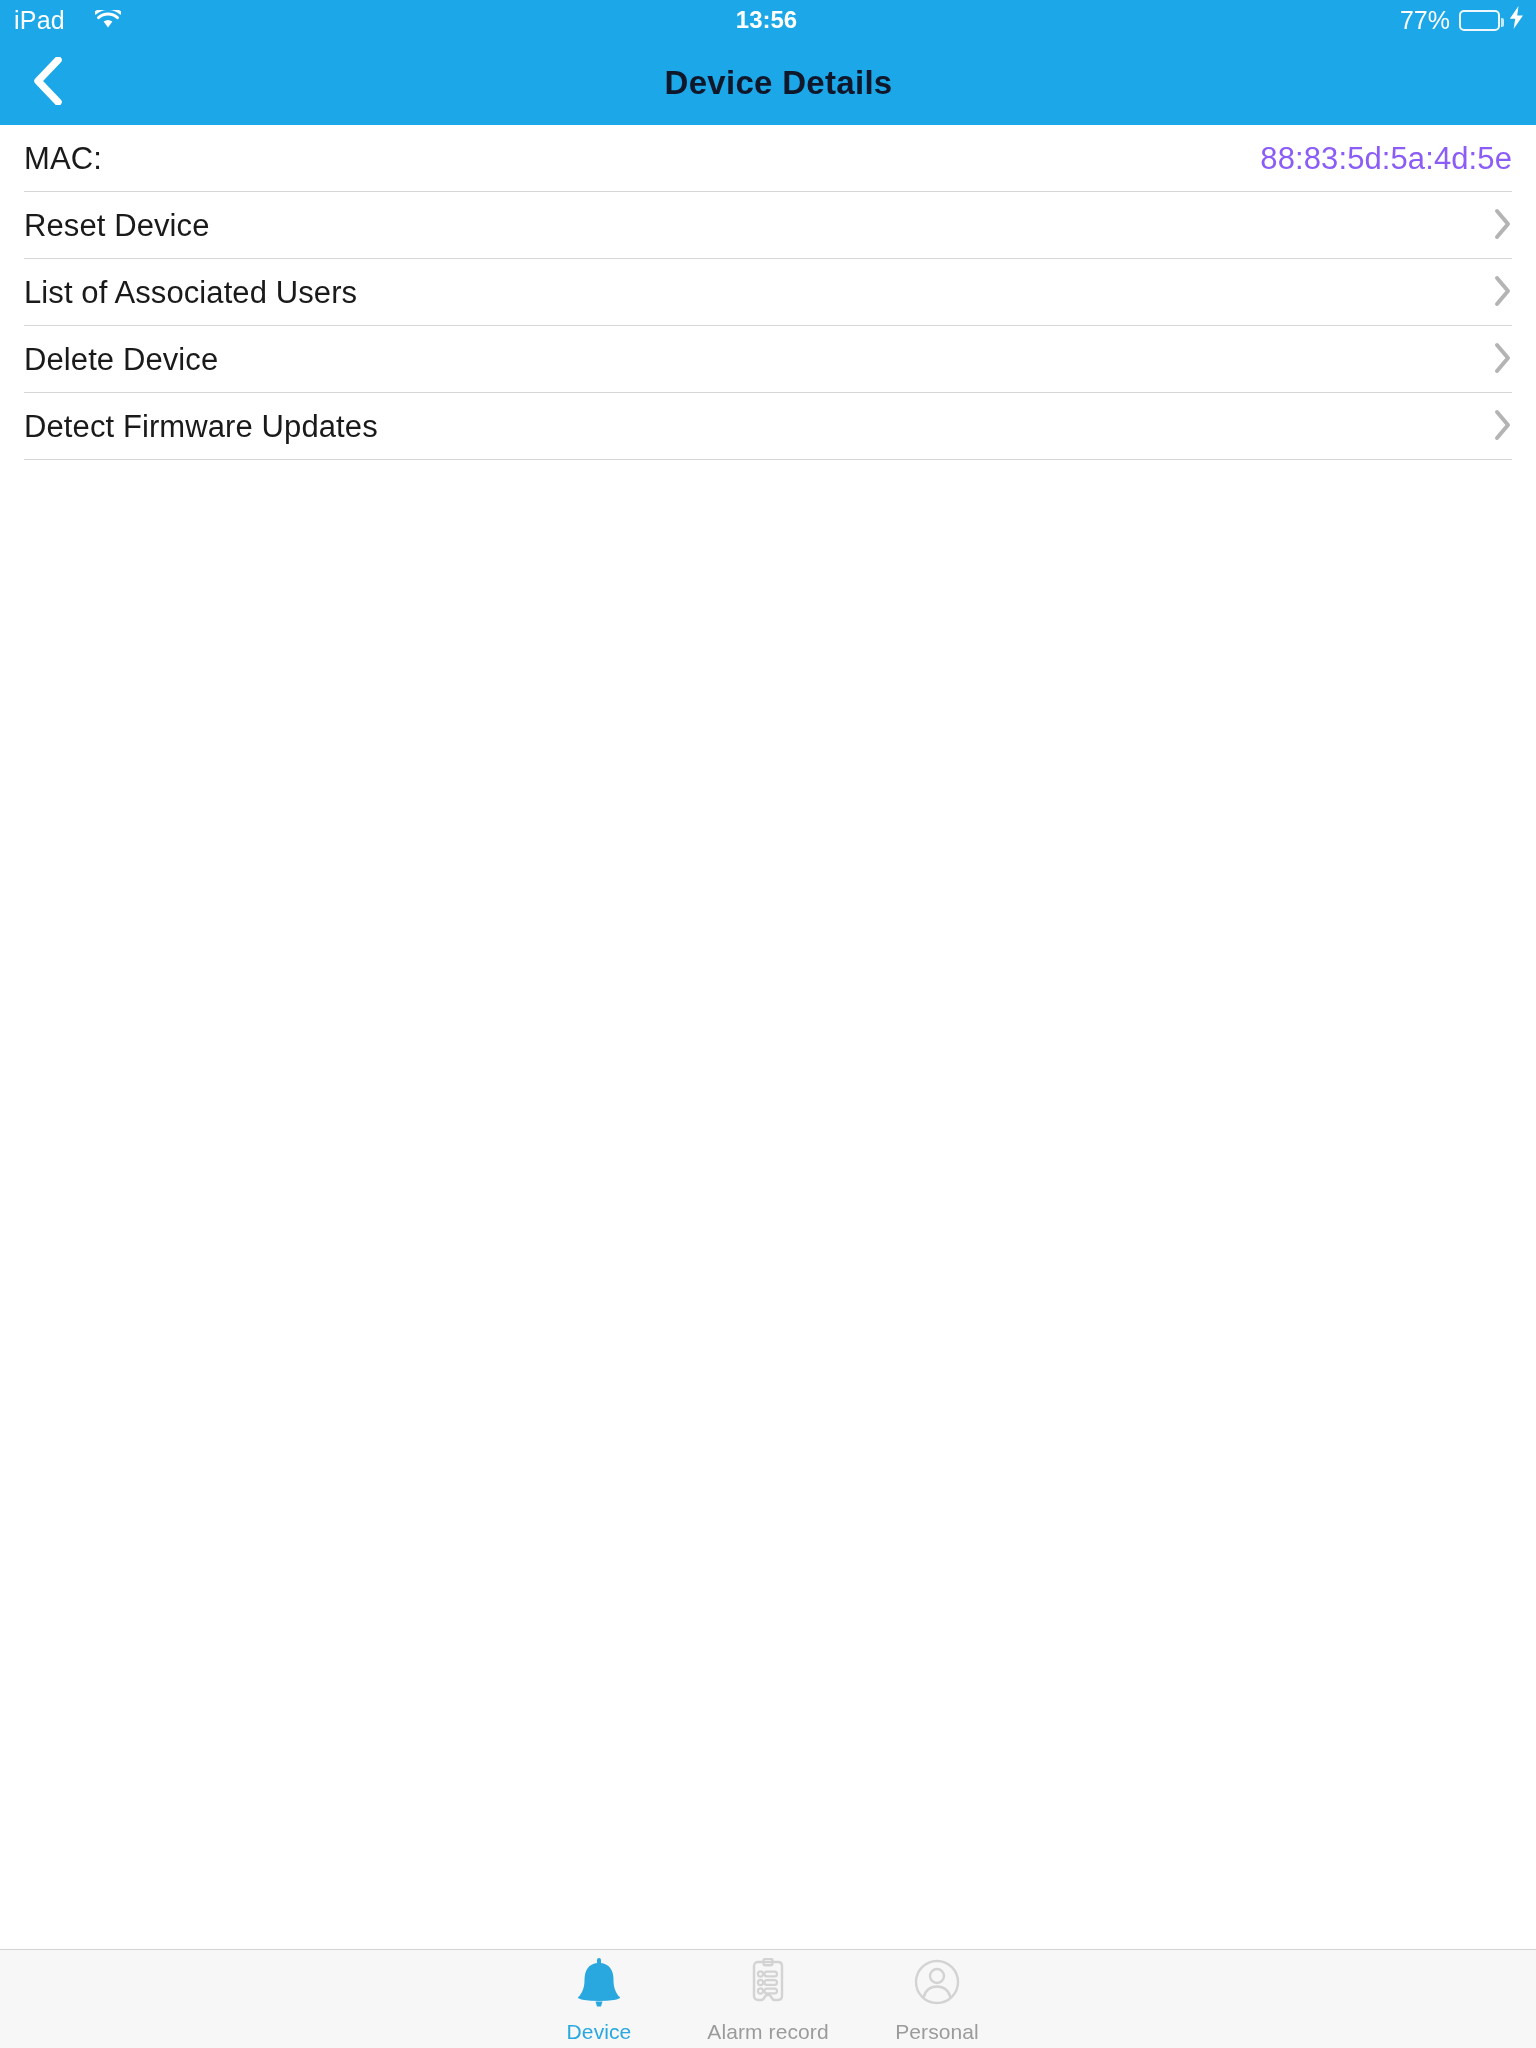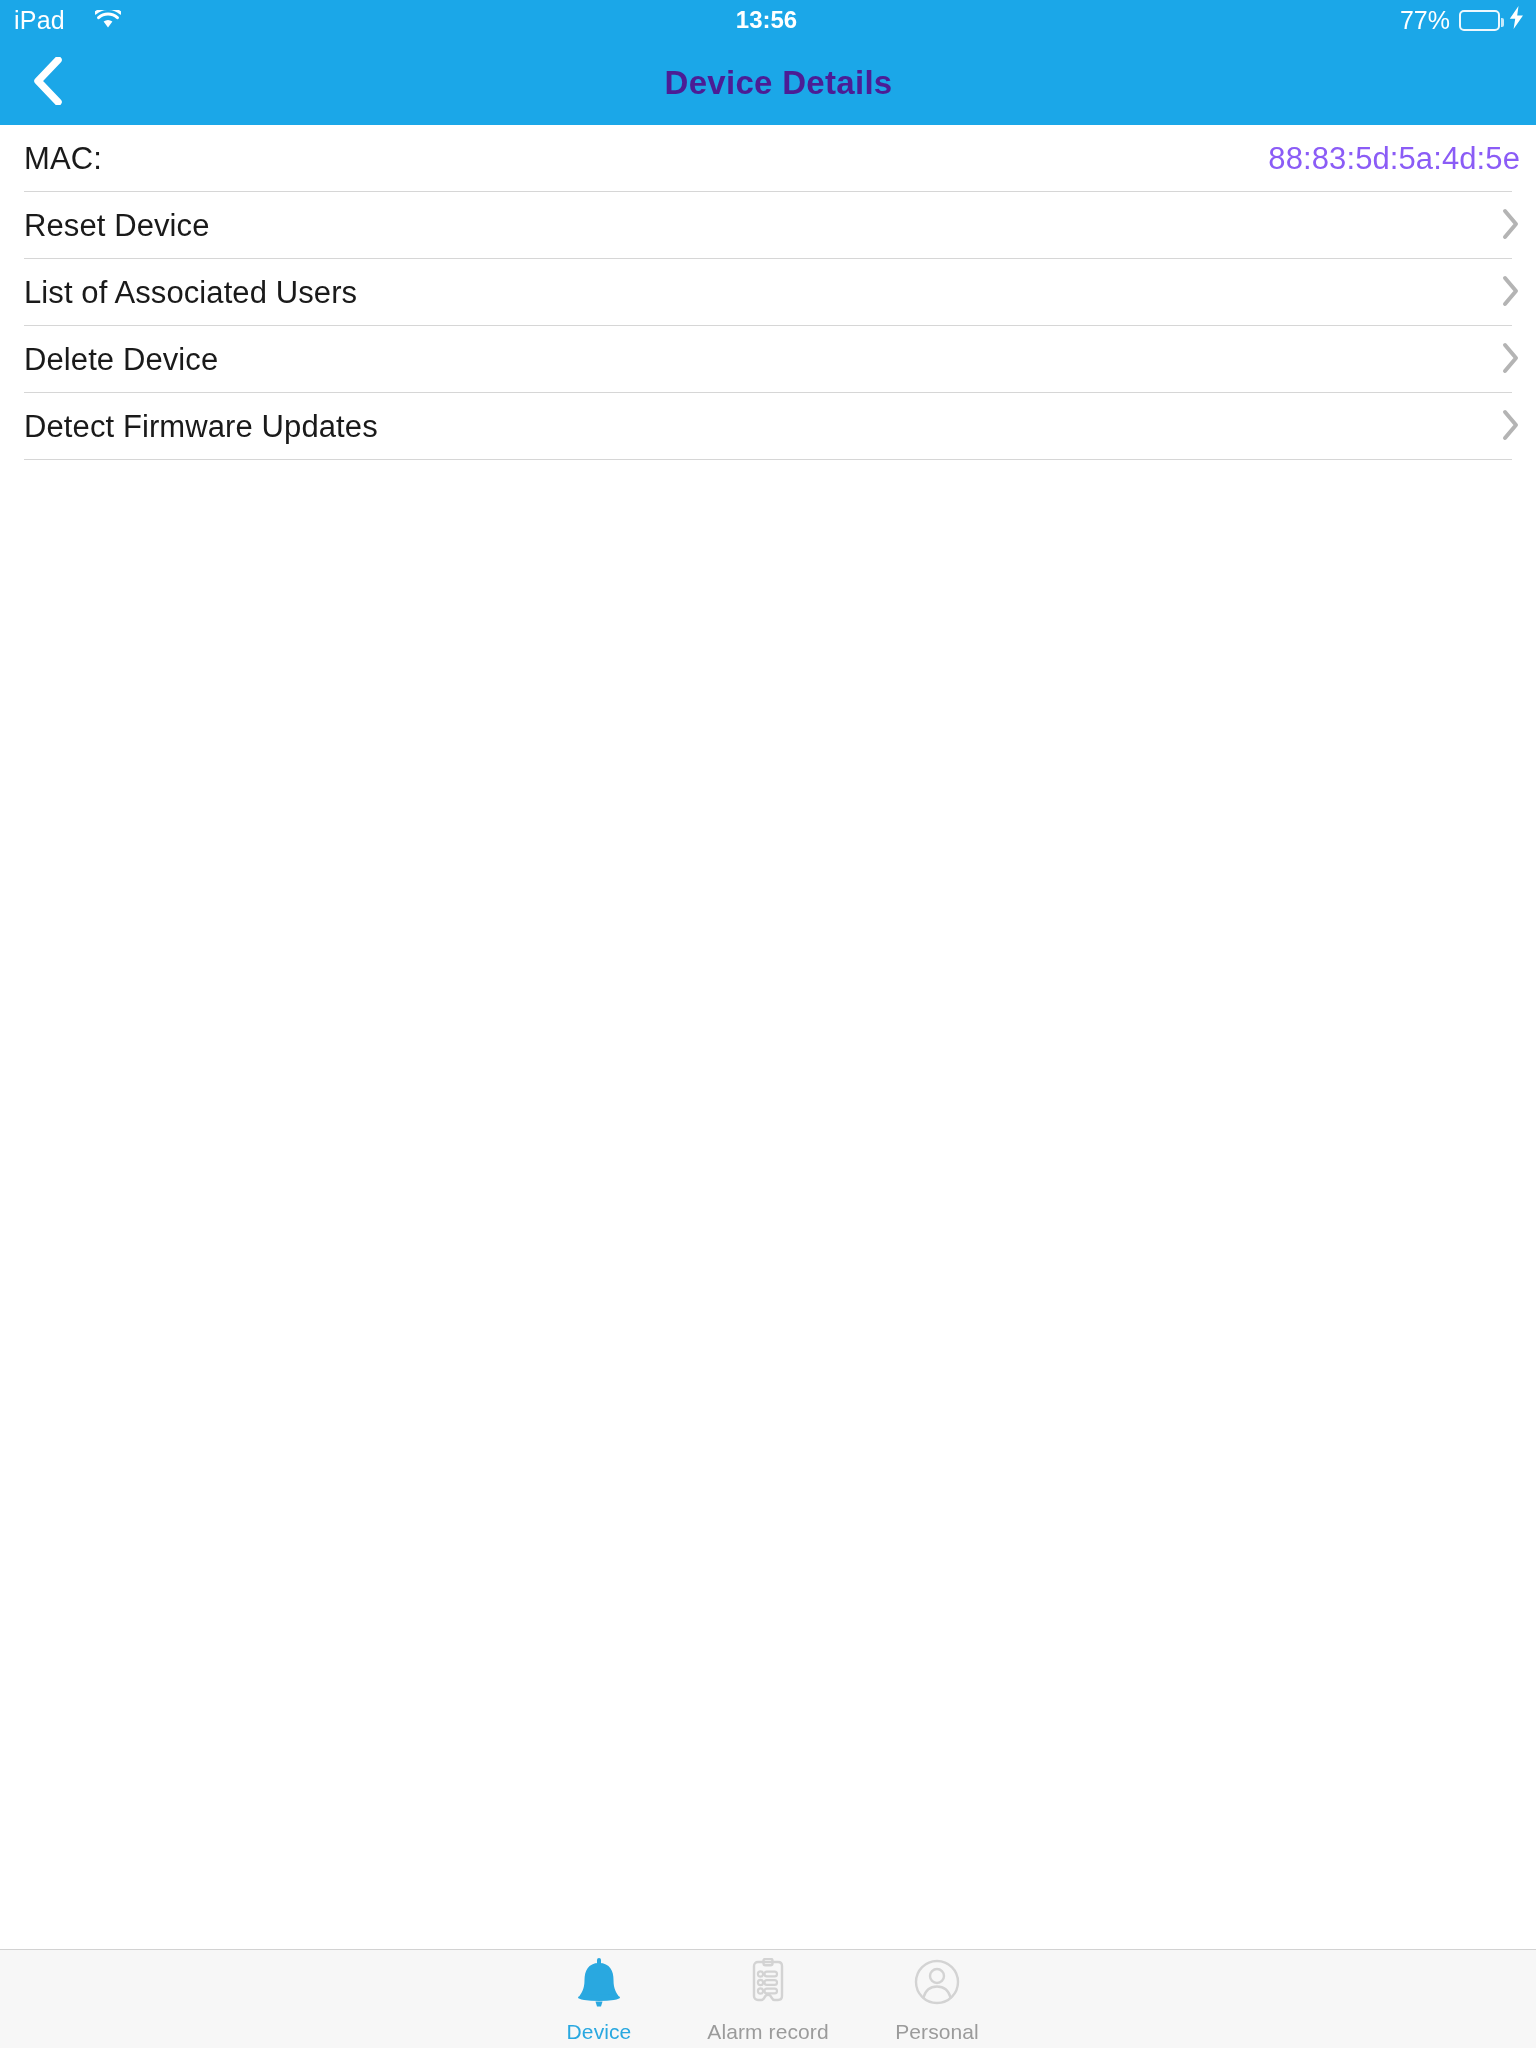--- a/index.html
+++ b/index.html
@@ -105,40 +105,40 @@
     justify-content: center;
     cursor: pointer;
   }
   .nav-title {
     position: absolute;
     left: 0; right: 0;
     top: 0;
     height: 85px;
     line-height: 85px;
     text-align: center;
-    color: #4c1d95;
+    color: #0f172a;
     font-size: 33px;
     font-weight: bold;
     letter-spacing: 0.3px;
     padding-left: 21px;
   }
 
   
   .list {
     position: absolute;
     top: 125px;
     left: 0;
     width: 1536px;
   }
   .row {
     position: relative;
     height: 67px;
     display: flex;
     align-items: center;
-    padding: 0 16px 0 24px;
+    padding: 0 24px 0 24px;
     box-sizing: border-box;
     background: #ffffff;
   }
   .row::after {
     content: "";
     position: absolute;
     left: 24px;
     right: 24px;
     bottom: 0;
     height: 1px;

